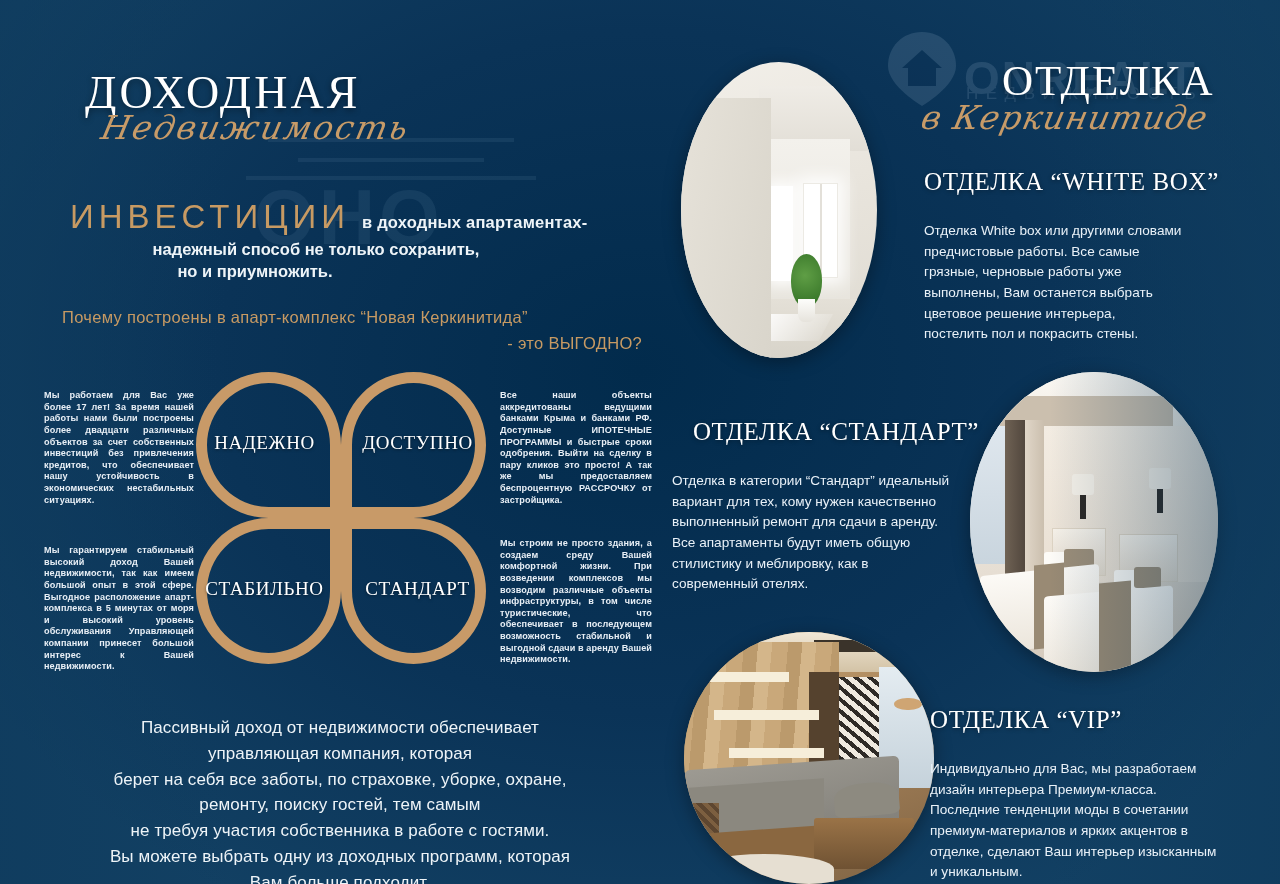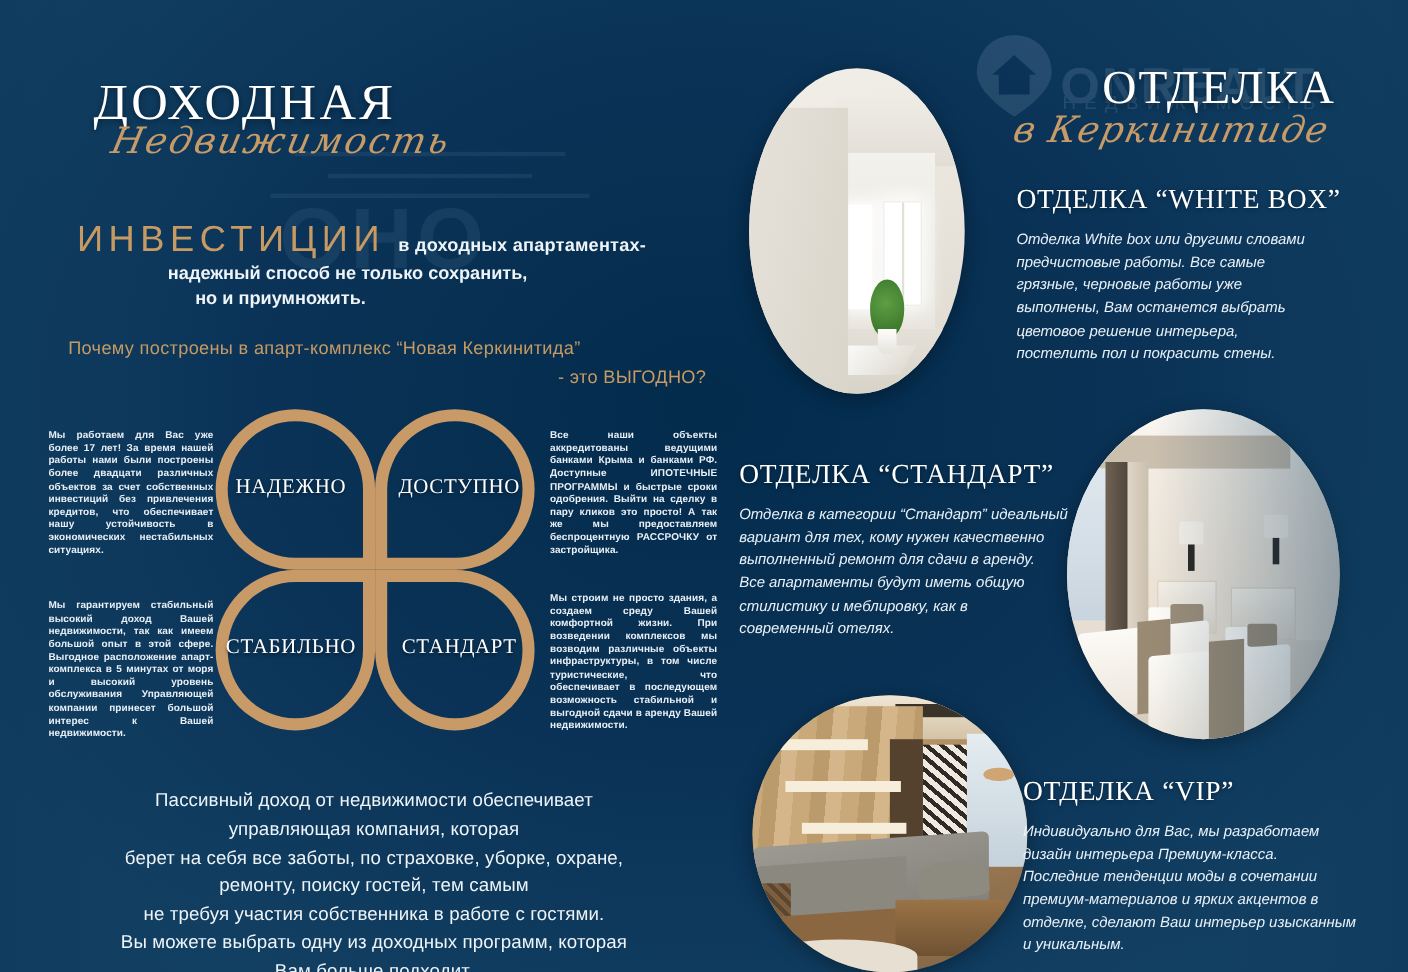--- a/index.html
+++ b/index.html
@@ -135,27 +135,27 @@
     font-size:33px; color:#c79b68; letter-spacing:1px;
     transform:skewX(-12deg);
   }
 
   .sec-h{
     font-family:"Liberation Serif", serif;
     font-size:25px; color:#ffffff; letter-spacing:.6px;
     text-shadow:0 1px 4px rgba(0,0,0,.4);
   }
   .sec-p{
-    font-size:13.6px; color:#e9f1f8; line-height:1.52; margin-top:12px;font-style:italic;
+    font-size:13.6px; color:#e9f1f8; line-height:1.52; margin-top:25px;
   }
   .sec-p div{ white-space:nowrap; }
 
   .sec-wb{ position:absolute; left:252px; top:168px; width:346px; }
   .sec-st{ position:absolute; left:0;   top:418px; width:330px; }
-  .sec-st .sec-h{ display:block; text-align:left; padding-right:2px;}
+  .sec-st .sec-h{ display:block; text-align:center; padding-right:2px;}
   .sec-vip{ position:absolute; left:258px; top:706px; width:350px; }
 
   
   .photo{ position:absolute; overflow:hidden; box-shadow:0 4px 18px rgba(0,0,0,.35); }
 
   .ph-white{
     left:681px; top:62px; width:196px; height:296px;
     border-radius:50% / 50%;
     background:linear-gradient(165deg,#f2efe9 0%,#e9e5dd 45%,#dedad1 100%);
   }

